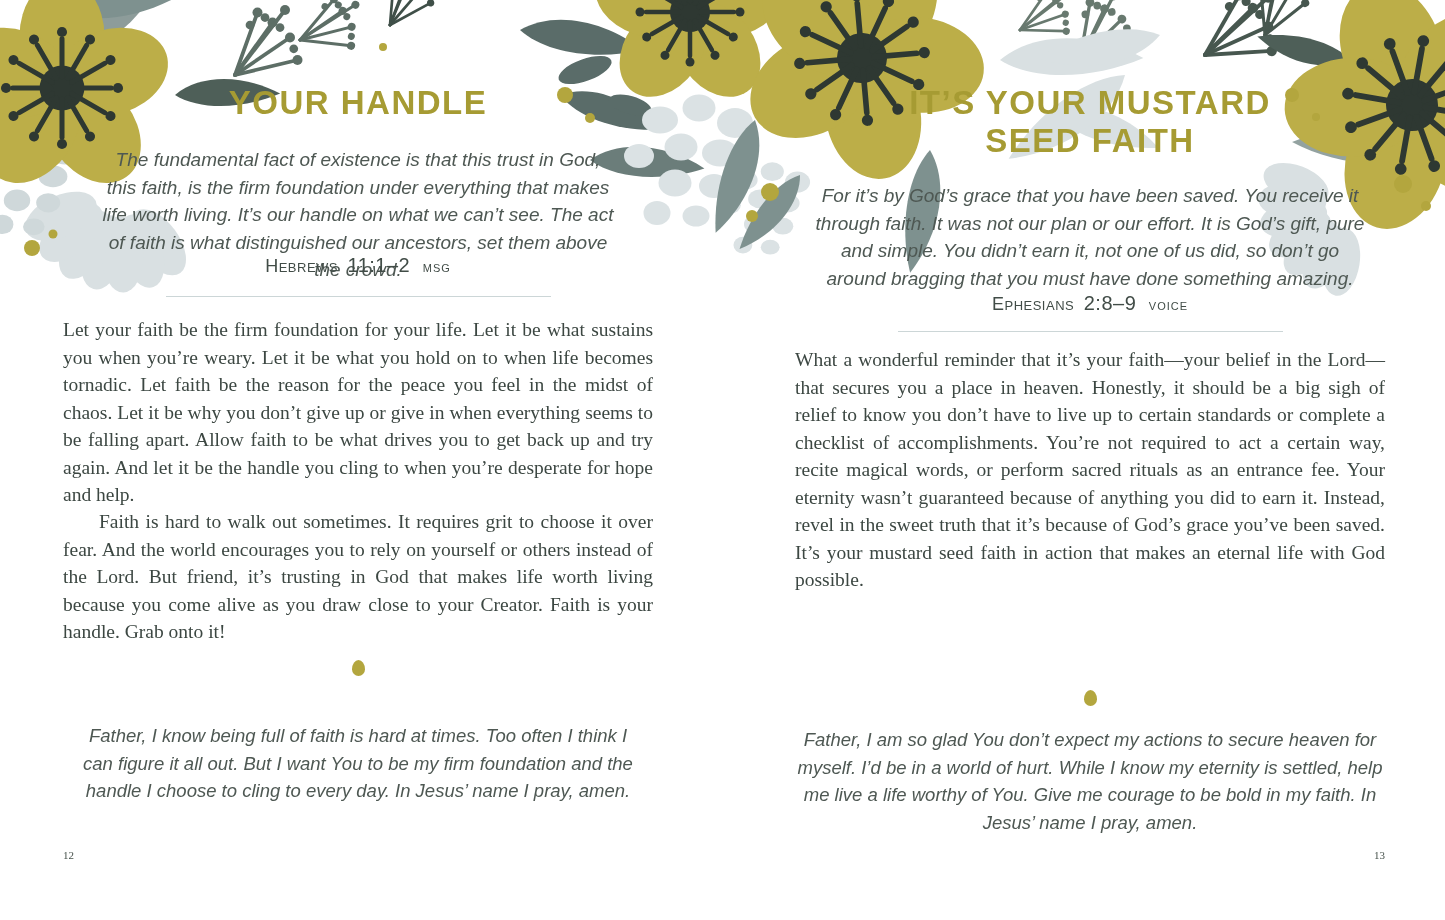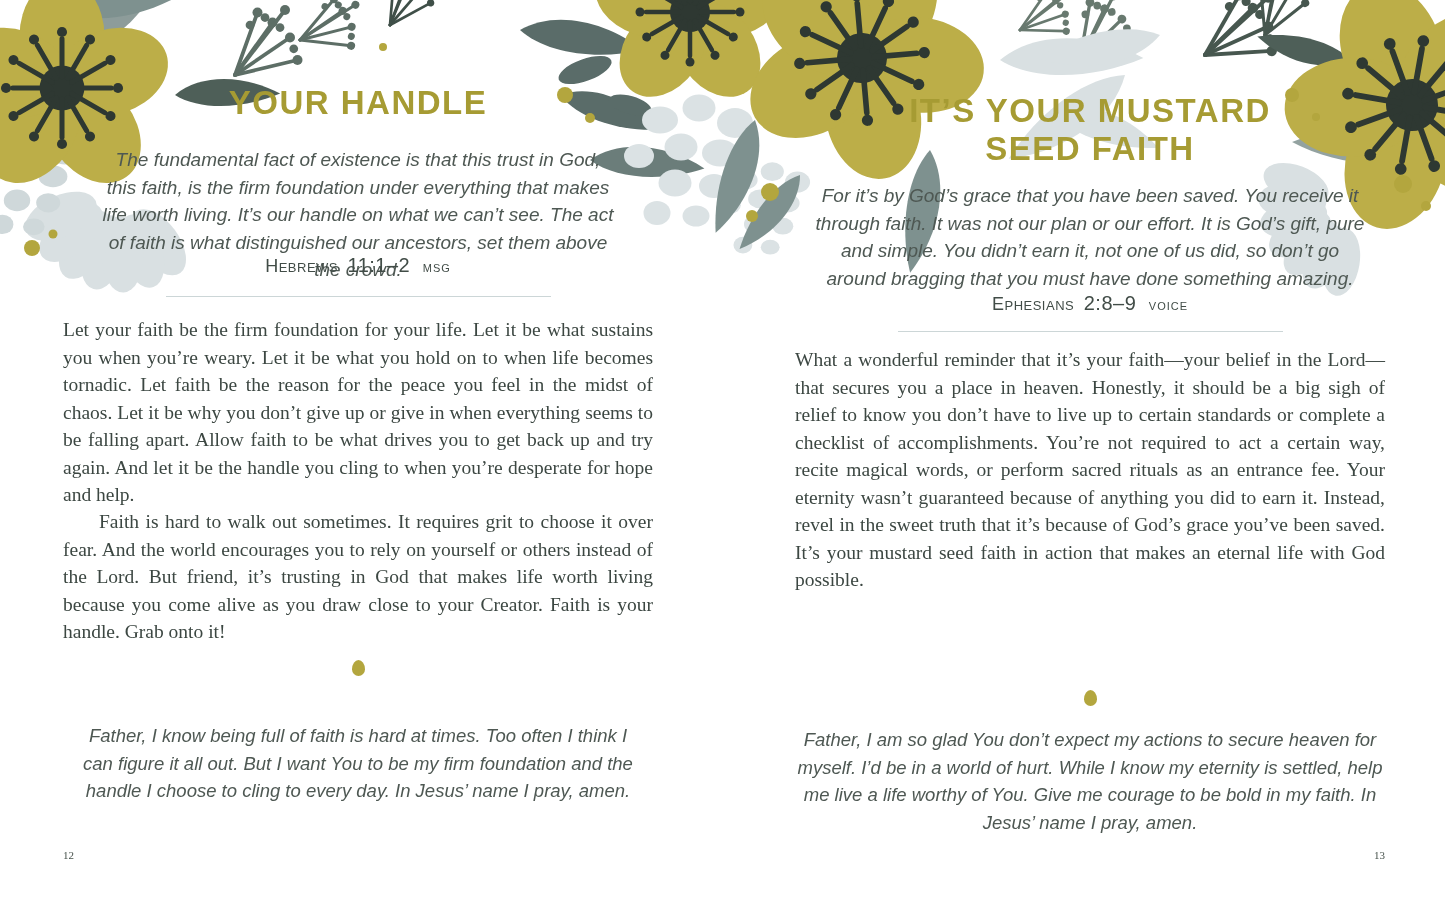--- a/index.html
+++ b/index.html
@@ -224,21 +224,21 @@
     <div class="block" style="top:660px;">
         <div class="dot-sep"></div>
       </div>
     <p class="prayer block" style="top:722px;">
       <span class="scripture-inner" style="max-width:556px;">Father, I know being full of faith is hard at times. Too often I think I can figure it all out. But I want You to be my firm foundation and the handle I choose to cling to every day. In Jesus’ name I pray, amen.</span>
     </p>
     <div class="page-num pn-left block" style="top:849px;">12</div>
   </div>
 
   <div class="page page-right">
-    <h1 class="block title" style="top:92px;">
+    <h1 class="block title" style="top:84px;">
       <span style="display:block;">IT’S YOUR MUSTARD</span>
       <span style="display:block;">SEED FAITH</span>
     </h1>
     <p class="scripture block" style="top:182px;text-align:center;">
       <span class="scripture-inner" style="max-width:556px;">For it’s by God’s grace that you have been saved. You receive it through faith. It was not our plan or our effort. It is God’s gift, pure and simple. You didn’t earn it, not one of us did, so don’t go around bragging that you must have done something amazing.</span>
     </p>
     <p class="reference block" style="top:292px;">
       <span class="ref-book">Ephesians</span>
       <span class="ref-verse">2:8–9</span>
       <span class="ref-version">voice</span>

